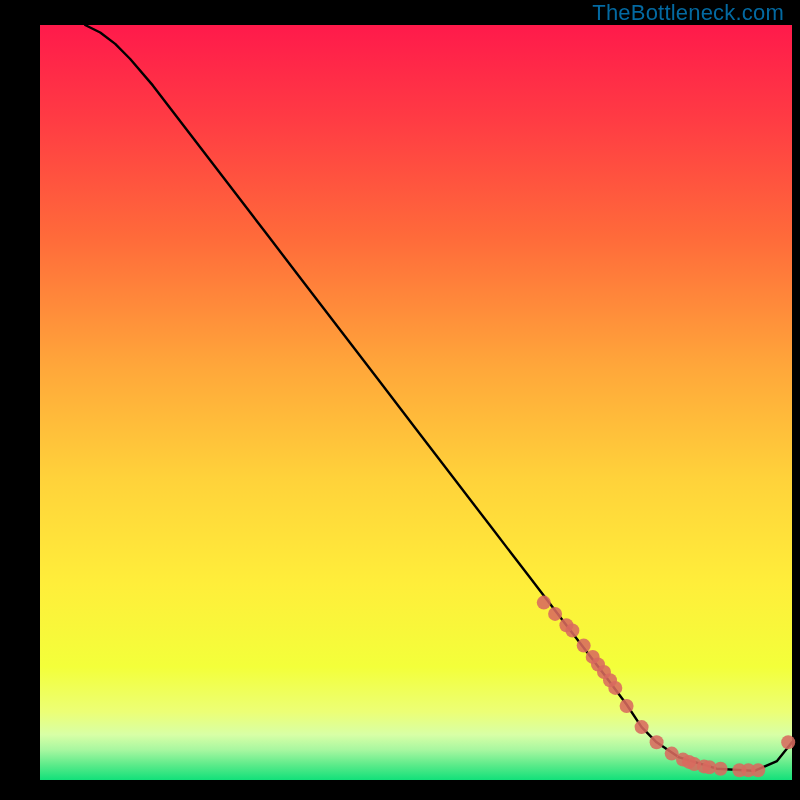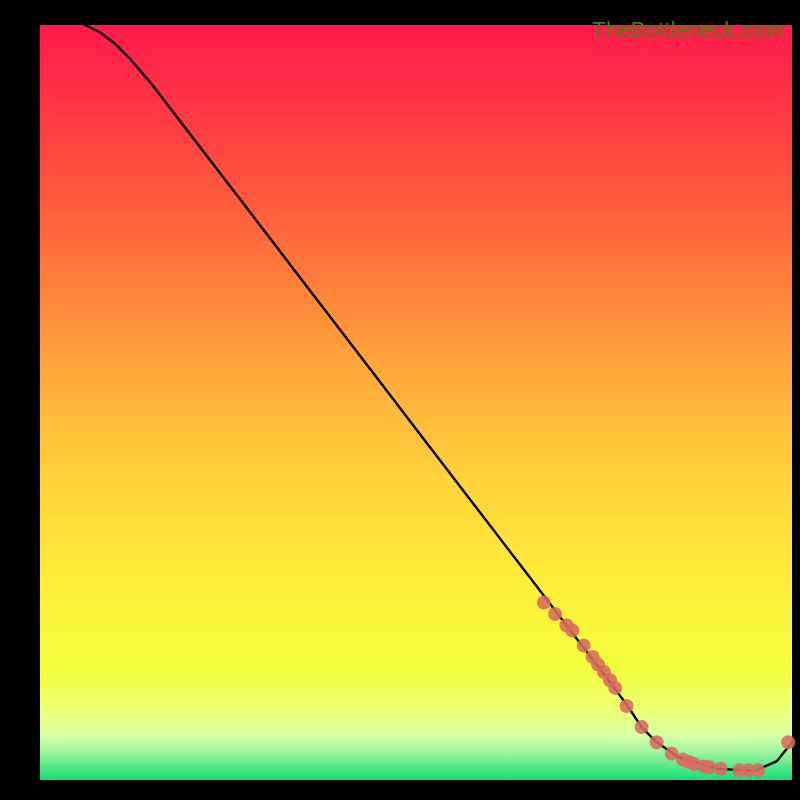--- a/index.html
+++ b/index.html
@@ -15,25 +15,24 @@
     position: absolute;
     top: 0;
     left: 0;
     width: 800px;
     height: 800px;
   }
   .watermark {
     position: absolute;
     top: 0;
     right: 16px;
-    color: #4d7c0f;
+    color: #0369a1;
     font-size: 22px;
     font-weight: 500;
     letter-spacing: 0.2px;
-    margin-top: 17px;
   }
   svg {
     position: absolute;
     top: 0;
     left: 0;
   }
 </style>
 </head>
 <body>
 

